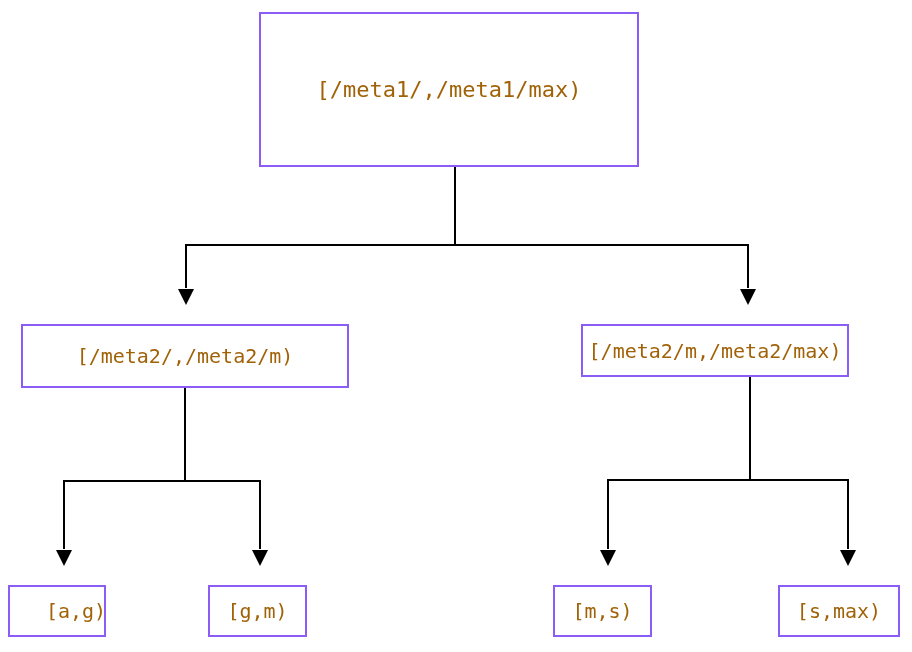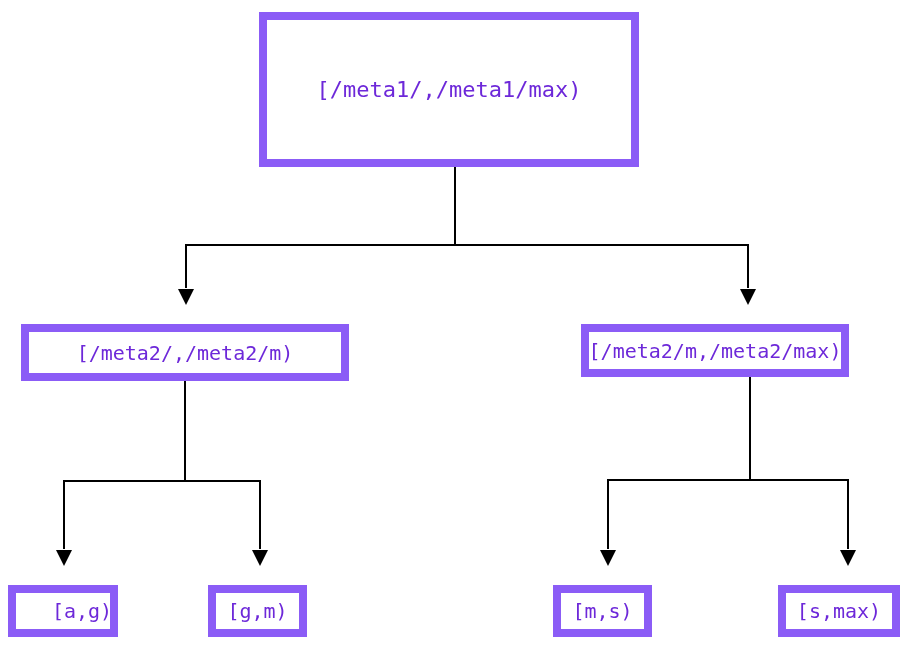--- a/index.html
+++ b/index.html
@@ -21,62 +21,62 @@
     left: 0;
     top: 0;
     width: 912px;
     height: 652px;
     pointer-events: none;
   }
   .node {
     position: absolute;
     box-sizing: border-box;
     background: #ffffff;
-    border: 8px solid #8b5cf6;
+    border: 2px solid #8b5cf6;
     display: flex;
     align-items: center;
     justify-content: center;
-    color: #6d28d9;
+    color: #a16207;
     white-space: pre;
     letter-spacing: 0px;
   }
   .node-label {
     display: block;
     line-height: 1;
   }
   
   #node-root {
     left: 259px;
     top: 12px;
     width: 380px;
     height: 155px;
   }
   #node-root .node-label { font-size: 22px; }
   
   #node-mid-left {
     left: 21px;
     top: 324px;
     width: 328px;
-    height: 57px;
+    height: 64px;
   }
   #node-mid-right {
     left: 581px;
     top: 324px;
     width: 268px;
     height: 53px;
   }
   #node-mid-left .node-label,
   #node-mid-right .node-label { font-size: 20px; }
   
   .leaf {
     top: 585px;
     height: 52px;
   }
   .leaf .node-label { font-size: 20px; }
-  #node-leaf-0 { left: 8px;   width: 110px; padding-left: 38px;  }
+  #node-leaf-0 { left: 8px;   width: 98px; padding-left: 38px;  }
   #node-leaf-1 { left: 208px; width: 99px;  }
   #node-leaf-2 { left: 553px; width: 99px;  }
   #node-leaf-3 { left: 778px; width: 122px; }
 </style>
 </head>
 <body>
 
 <div id="canvas">
 
   <svg class="edges" viewBox="0 0 912 652" width="912" height="652" xmlns="http://www.w3.org/2000/svg">

